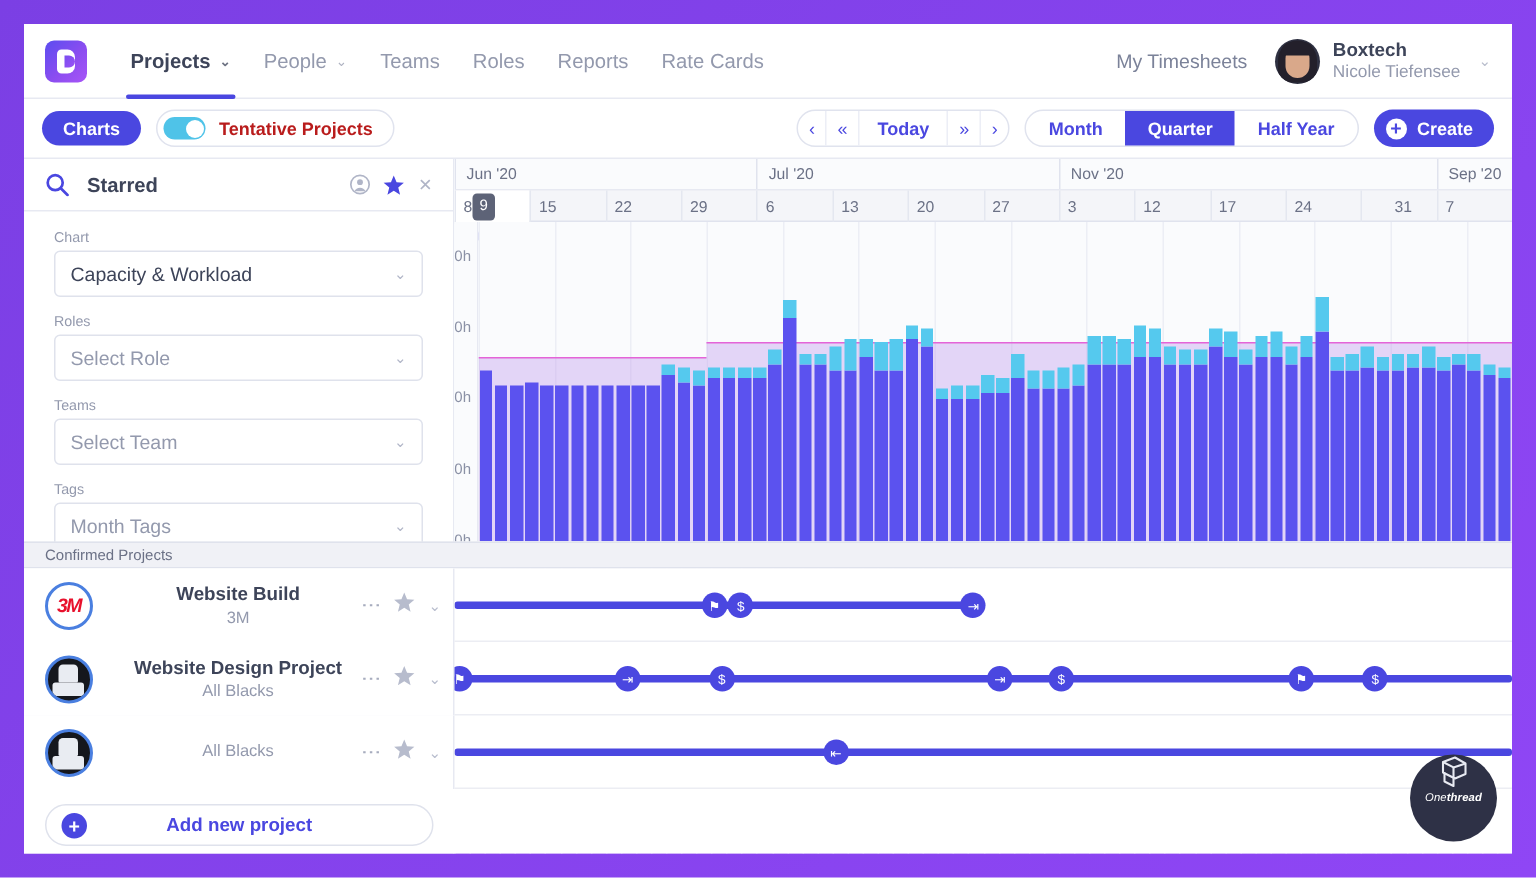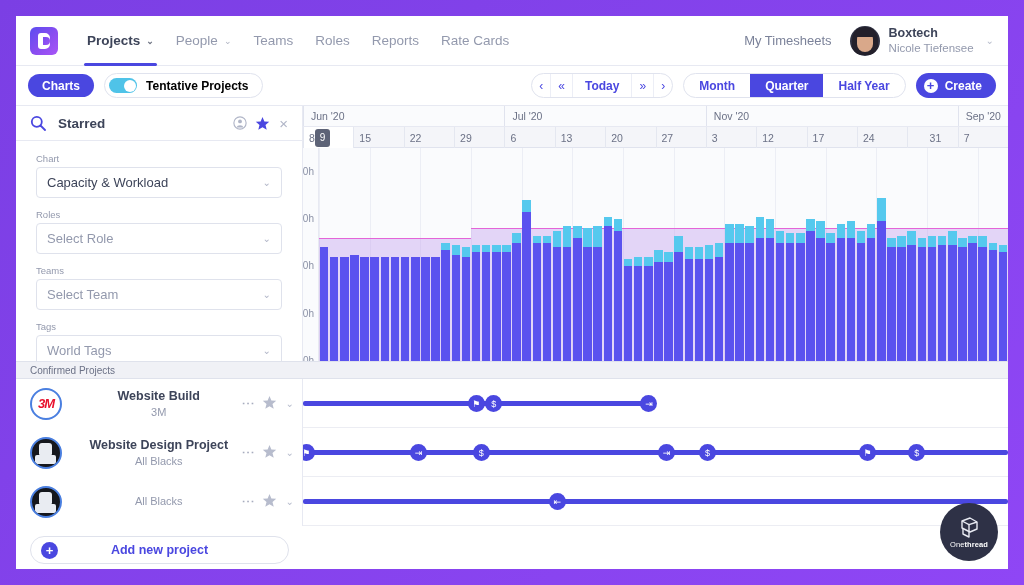--- a/index.html
+++ b/index.html
@@ -80,21 +80,21 @@
     display: flex; align-items: center; padding: 0 13px 0 4px; cursor: pointer;
   }
   .switch {
     width: 28px; height: 15px; border-radius: 8px; background: #4fc3e8;
     position: relative; margin-right: 9px;
   }
   .switch:after {
     content:""; position:absolute; right: 1.5px; top: 1.5px; width: 12px; height: 12px;
     border-radius: 50%; background: #fff;
   }
-  .pill-toggle span { color: #000000; font-size: 12px; font-weight: bold; }
+  .pill-toggle span { color: #b91c1c; font-size: 12px; font-weight: bold; }
   .tb-right { margin-left: auto; display: flex; align-items: center; }
   .navgroup {
     display:flex; align-items:center; border: 1px solid #e0e3ee; border-radius: 14px;
     height: 25px; overflow:hidden;
   }
   .navgroup .nb {
     padding: 0 7px; height: 25px; display:flex; align-items:center; justify-content:center;
     color:#4a47e0; font-size: 12px; cursor:pointer; border-right: 1px solid #eceef6;
   }
   .navgroup .nb:last-child { border-right: none; }
@@ -225,21 +225,21 @@
     background:#4a47e0; color:#fff; display:flex; align-items:center; justify-content:center;
     font-size:13px; font-weight:bold; line-height:1; }
   .addbtn span.lbl { font-size:12.5px; color:#4a47e0; font-weight:bold; }
 
   .gridbg { position:absolute; left:287px; top:363px; width:705px; height:190px; }
   .gridbg .gv { position:absolute; top:0; bottom:0; width:1px; background:#eef0f5; }
 
   .onethread {
     position:absolute; right:10px; bottom:8px; width:58px; height:58px; border-radius:50%;
     background:#2e3146; display:flex; flex-direction:column; align-items:center;
-    justify-content:center; cursor:pointer; z-index:20;
+    cursor:pointer; z-index:20;font-style:italic;
   }
   .ot-cube { width:24px; height:22px; position:relative; margin-bottom:2px; }
   .ot-label { font-size:7.5px; color:#fff; letter-spacing:.1px; }
   .ot-label b { font-weight:bold; }
 </style>
 </head>
 <body>
 
 <div class="frame">
 
@@ -349,21 +349,21 @@
         <div class="fgroup">
           <div class="flabel">Teams</div>
           <div class="fselect">
             <div class="fval ph">Select Team</div>
             <div class="fchev">⌄</div>
           </div>
         </div>
         <div class="fgroup">
           <div class="flabel">Tags</div>
           <div class="fselect">
-            <div class="fval ph">World Tags</div>
+            <div class="fval ph">Month Tags</div>
             <div class="fchev">⌄</div>
           </div>
         </div>
       </div>
   </div>
 
   <div class="chartarea">
     <div class="tl-header">
       <div class="tl-months" id="tl-months">
           <div class="tl-month" style="left: 0px; width: 201.429px;">Jun '20</div>

